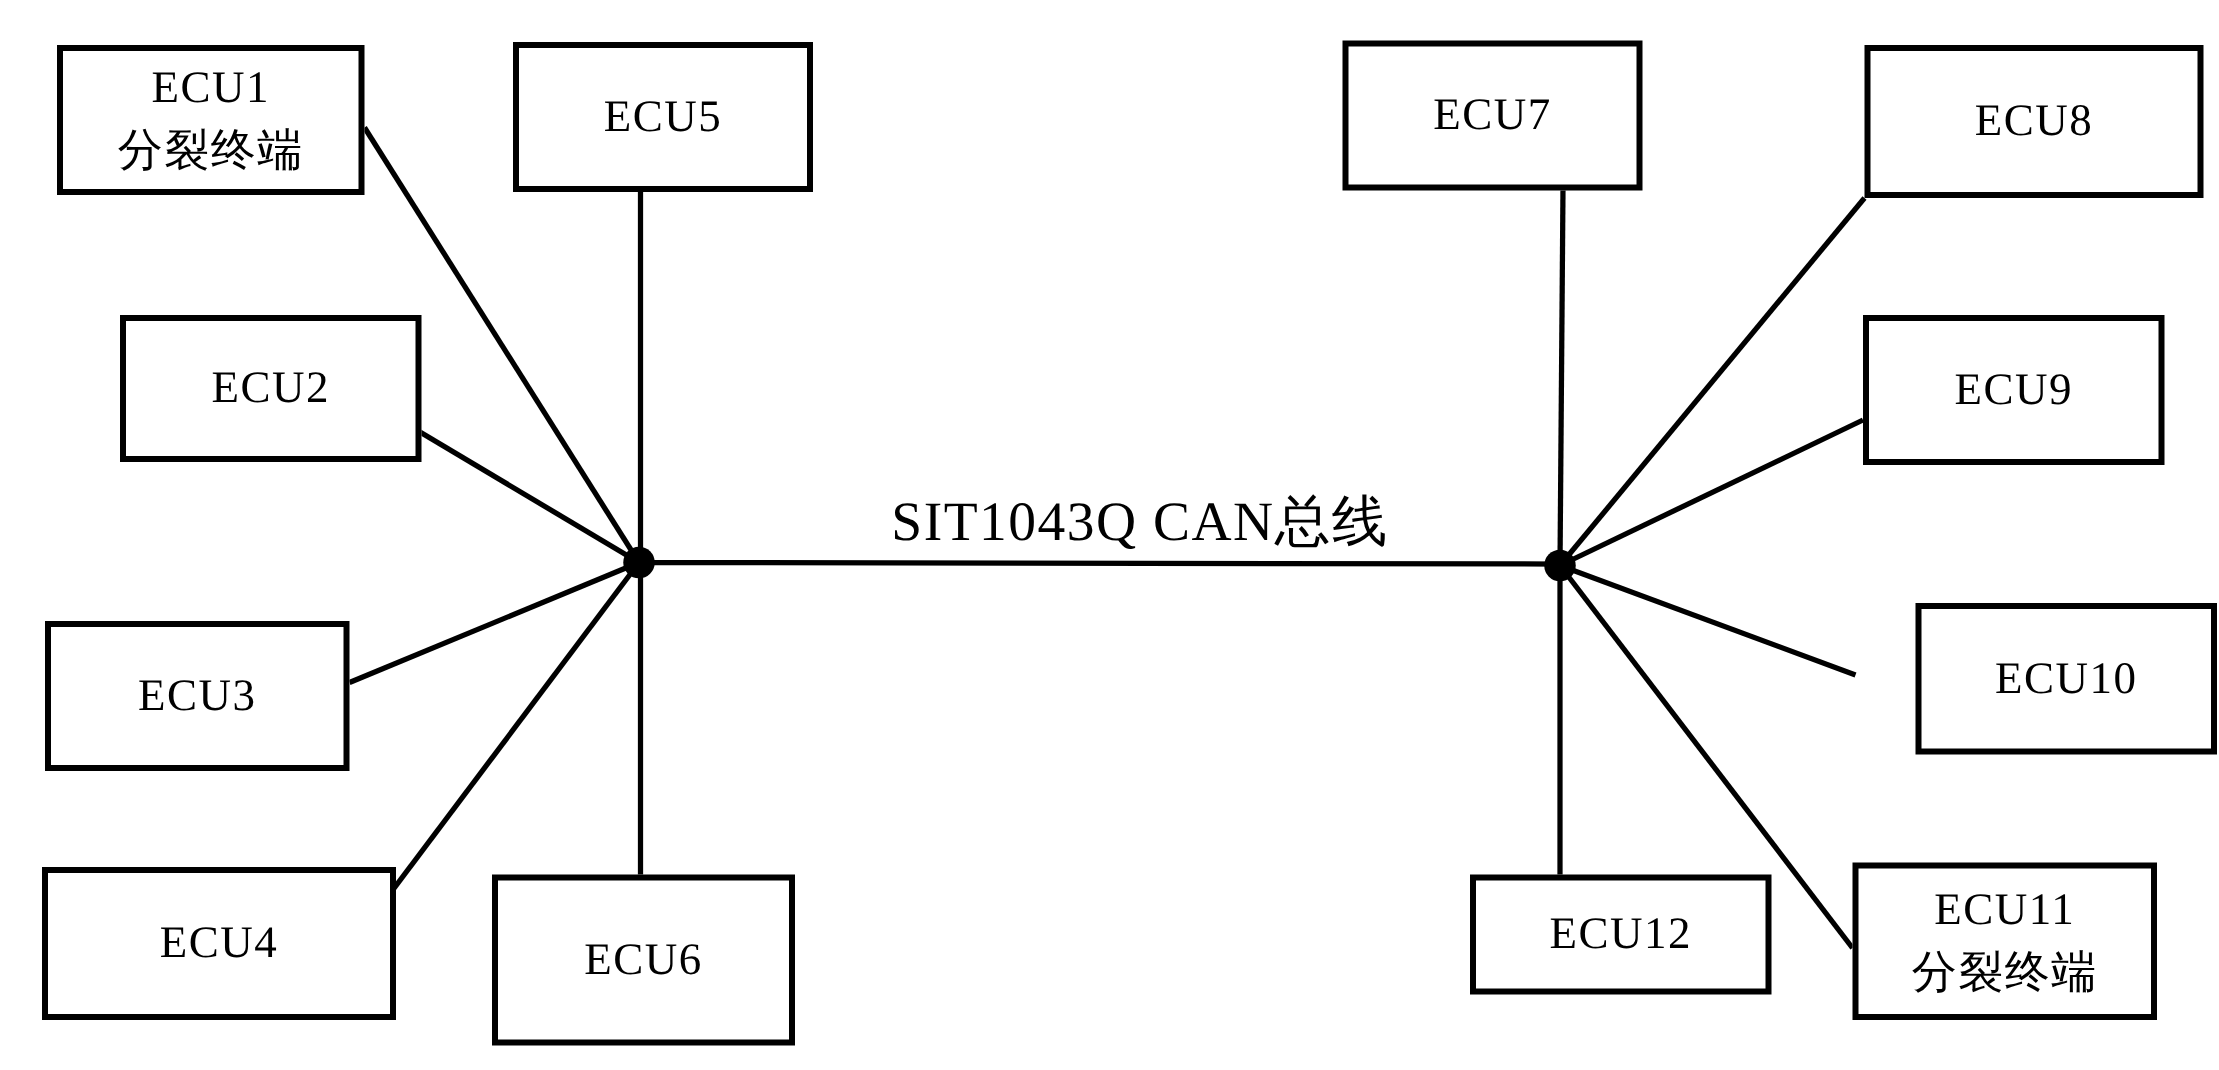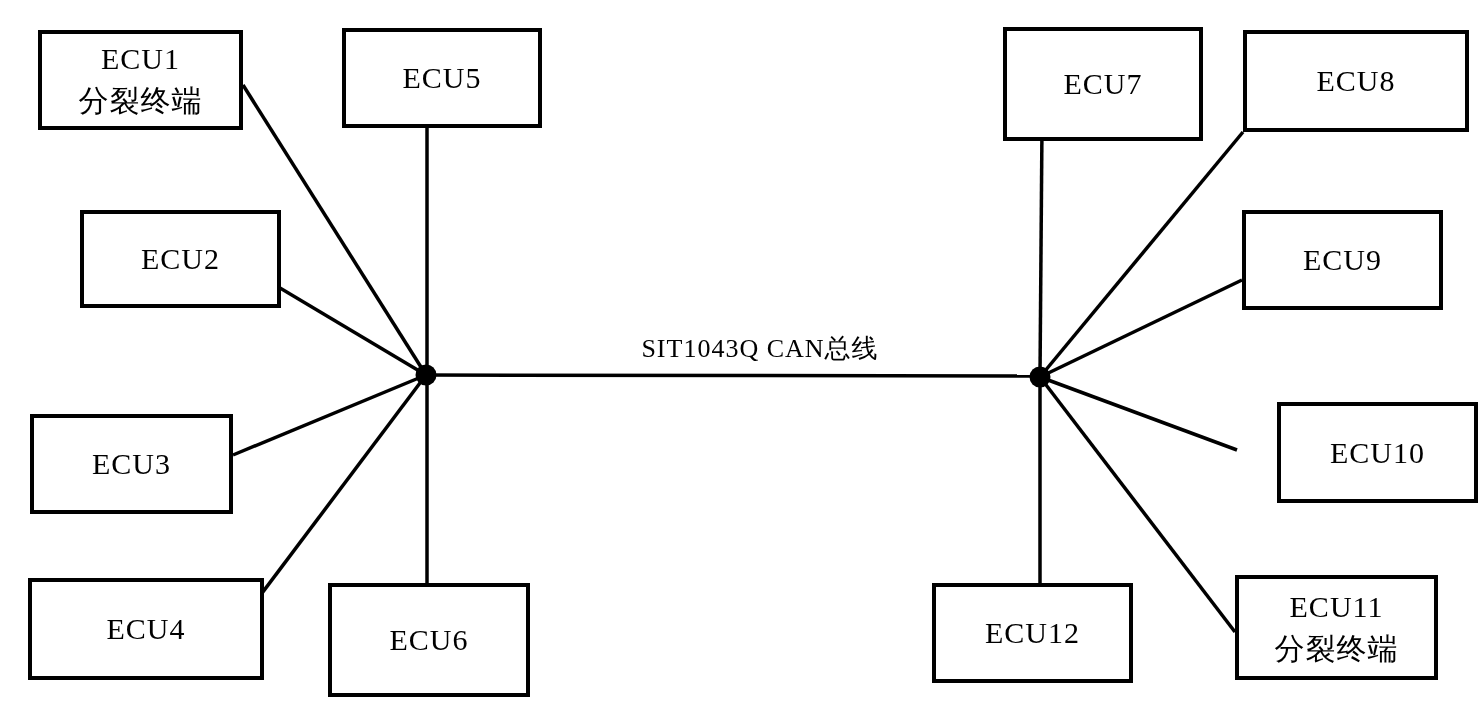--- a/index.html
+++ b/index.html
@@ -37,38 +37,38 @@
   }
   .node span {
     display: block;
     white-space: nowrap;
   }
   .bus-label {
     position: absolute;
     left: 760px;
     top: 331px;
     transform: translateX(-50%);
-    font-size: 26px;
+    font-size: 37px;
     line-height: 36px;
     white-space: nowrap;
     letter-spacing: 1px;
   }
   
   .n-ecu1  { left: 38px;   top: 30px;  width: 205px; height: 100px; line-height: 42px; }
   .n-ecu2  { left: 37px;   top: 210px; width: 201px; height: 98px; margin-left: 43px;  }
   .n-ecu3  { left: 30px;   top: 402px; width: 203px; height: 100px; margin-top: 12px; }
   .n-ecu4  { left: 28px;   top: 578px; width: 236px; height: 102px; justify-content: center; }
   .n-ecu5  { left: 342px;  top: 28px;  width: 200px; height: 100px; }
   .n-ecu6  { left: 328px;  top: 583px; width: 202px; height: 114px; }
-  .n-ecu7  { left: 1003px;  top: 27px;  width: 200px; height: 114px; }
+  .n-ecu7  { left: 895px;  top: 27px;  width: 200px; height: 100px; }
   .n-ecu8  { left: 1243px; top: 30px;  width: 226px; height: 102px; }
   .n-ecu9  { left: 1242px; top: 210px; width: 201px; height: 100px; }
   .n-ecu10 { left: 1237px; top: 402px; width: 201px; height: 101px; margin-left: 40px; }
   .n-ecu11 { left: 1235px; top: 575px; width: 203px; height: 105px; line-height: 42px; }
-  .n-ecu12 { left: 932px;  top: 583px; width: 201px; height: 100px; }
+  .n-ecu12 { left: 980px;  top: 583px; width: 201px; height: 80px; }
 </style>
 </head>
 <body>
 
 <div class="canvas">
 
   <svg class="wires" width="1479" height="713" viewBox="0 0 1479 713">
 
     <line x1="426" y1="375" x2="243" y2="85" stroke="#000" stroke-width="3.5"></line>
     <line x1="426" y1="375" x2="238" y2="263" stroke="#000" stroke-width="3.5"></line>

